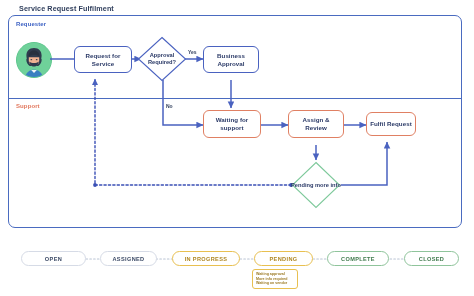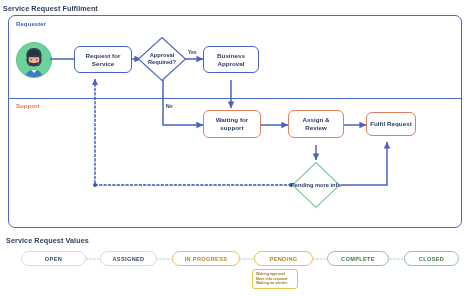--- a/index.html
+++ b/index.html
@@ -2,21 +2,21 @@
 <html><head>
 <meta charset="utf-8">
 <title>Service Request Fulfilment</title>
 <style>
   html,body{margin:0;padding:0;background:#ffffff;}
   body{width:474px;height:296px;overflow:hidden;
        font-family:"Liberation Sans", sans-serif;color:#2b3a67;}
   #stage{position:relative;width:474px;height:296px;}
 
   
-  .diagram-title{position:absolute;left:3px;top:4px;font-size:7.2px;font-weight:bold;
+  .diagram-title{position:absolute;left:19px;top:4px;font-size:7.2px;font-weight:bold;
        letter-spacing:.1px;color:#2f3e5c;}
   .values-title{position:absolute;left:6px;top:236px;font-size:7.2px;font-weight:bold;
        letter-spacing:.1px;color:#2f3e5c;}
 
   
   .lane-box{position:absolute;left:8px;top:15px;width:454px;height:213px;
        border:1.1px solid #4a6bc0;border-radius:7px;background:#fff;box-sizing:border-box;}
   .lane-div{position:absolute;left:8px;top:98px;width:454px;height:0;
        border-top:1.1px solid #4a6bc0;}
   .lane-label{position:absolute;font-size:6px;font-weight:bold;letter-spacing:.1px;}
@@ -153,21 +153,20 @@
   <div class="diamond" style="left:291px;top:161px;width:50px;height:48px;">
     <svg class="shape" viewBox="0 0 50 48" xmlns="http://www.w3.org/2000/svg">
       <polygon points="25,1.5 48.5,24 25,46.5 1.5,24" fill="#fff" stroke="#7ec99b" stroke-width="1.1"></polygon>
     </svg>
     <div class="txt">Pending more info</div>
   </div>
 
   <div class="edge-label" style="left:188px;top:49px;">Yes</div>
   <div class="edge-label" style="left:166px;top:103px;">No</div>
 
-  <div class="values-title">Service Request Values</div>
 
   <svg class="edges" style="top:0;" xmlns="http://www.w3.org/2000/svg">
     <g stroke="#b9c3d4" stroke-width="1.1" stroke-dasharray="1.6 2.2" stroke-linecap="round">
       <line x1="86" y1="259" x2="100" y2="259"></line>
       <line x1="156" y1="259" x2="172" y2="259"></line>
       <line x1="240" y1="259" x2="254" y2="259"></line>
       <line x1="313" y1="259" x2="327" y2="259"></line>
       <line x1="390" y1="259" x2="404" y2="259"></line>
     </g>
   </svg>

